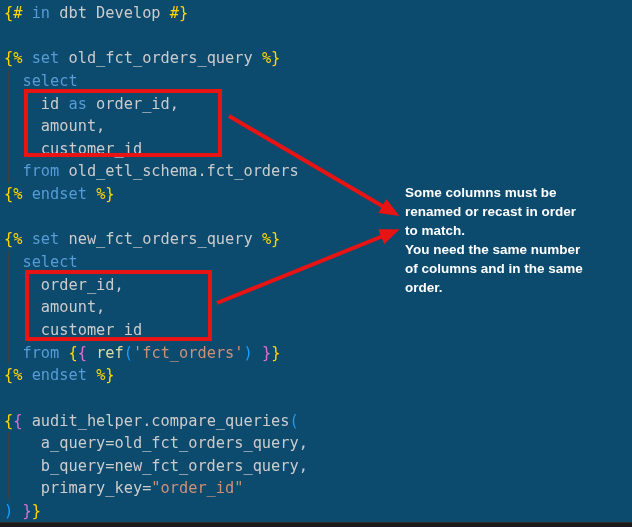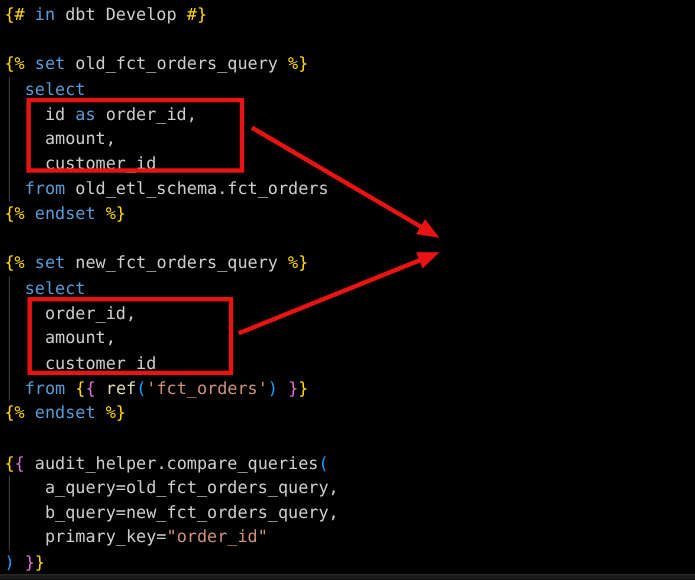--- a/index.html
+++ b/index.html
@@ -1,20 +1,20 @@
 <!DOCTYPE html>
 <html><head>
 <meta charset="utf-8">
 <style>
   html, body { margin: 0; padding: 0; background: #1f1f1f; }
   #screen {
     position: relative;
     width: 632px;
     height: 527px;
-    background: #000000;
+    background: #0c4a6e;
     overflow: hidden;
     font-family: "DejaVu Sans Mono", monospace;
   }
   
   .code {
     position: absolute;
     left: 0; top: 0; right: 0; bottom: 0;
     padding: 2px 0 0 4px;
     font-size: 15.3px;
     line-height: 22.65px;
@@ -81,16 +81,22 @@
   <svg id="arrow-layer" width="632" height="527">
     <defs>
       <marker id="arrowhead" markerWidth="5" markerHeight="4" refX="0.5" refY="2" orient="auto">
         <path d="M0,0 L5,2 L0,4 Z" id="arrowhead-path" fill="#e81313"></path>
       </marker>
     </defs>
     <line id="arrow-line-1" marker-end="url(#arrowhead)" stroke-width="4" x1="229" y1="116" x2="384" y2="207" stroke="#e81313"></line>
     <line id="arrow-line-2" marker-end="url(#arrowhead)" stroke-width="4" x1="217" y1="303" x2="383" y2="236" stroke="#e81313"></line>
   </svg>
 
+  <div class="note" style="color: rgb(255, 255, 255);">Some columns must be
+renamed or recast in order
+to match.
+You need the same number
+of columns and in the same
+order.</div>
 
   <div class="bottom-edge"></div>
 
 </div>
 
 </body></html>

